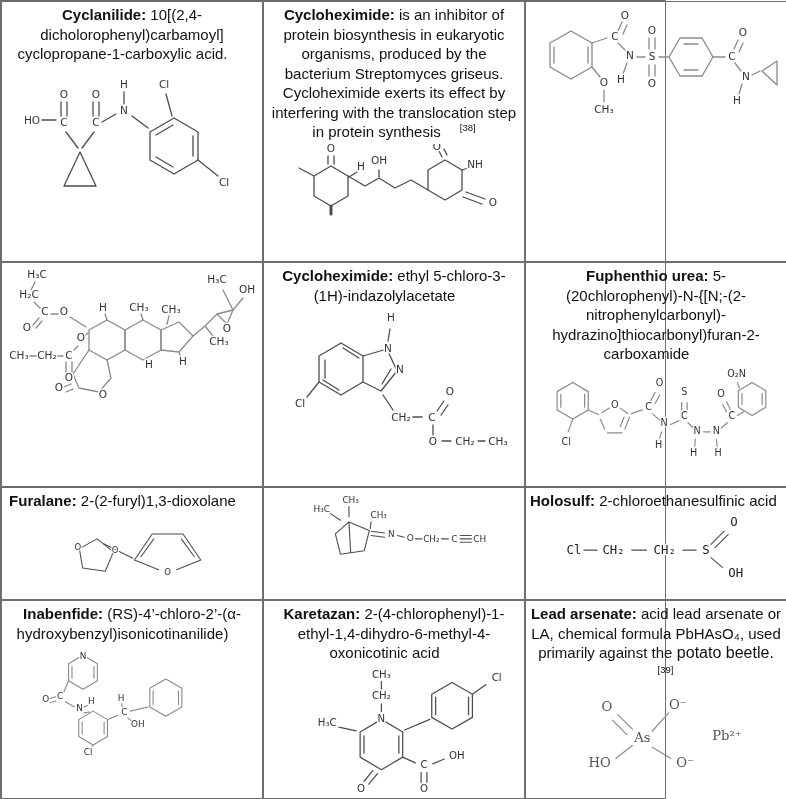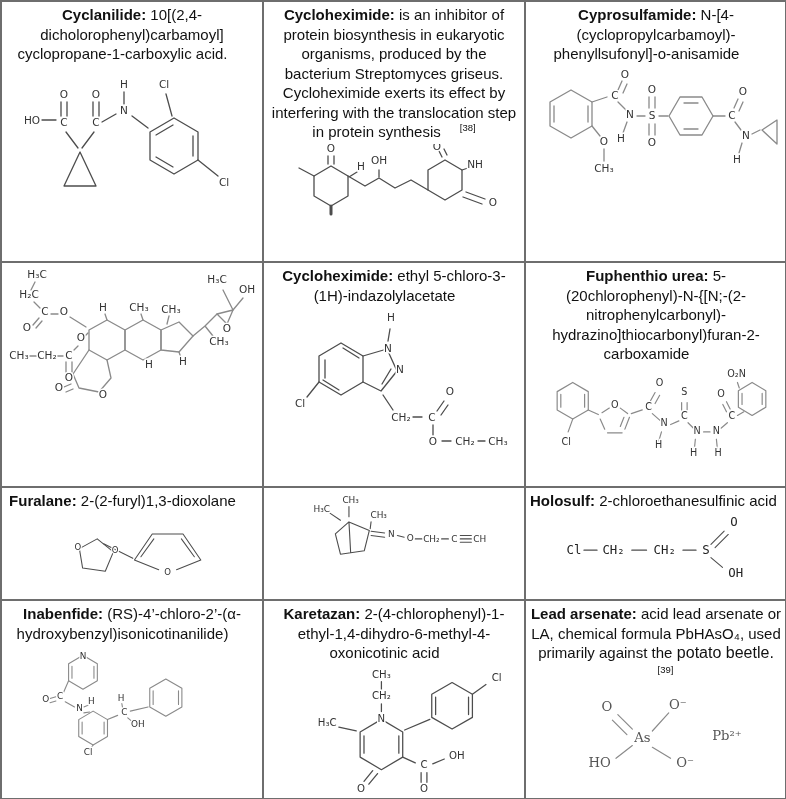--- a/index.html
+++ b/index.html
@@ -1,16 +1,16 @@
 <!DOCTYPE html>
 <html><head>
 <meta charset="utf-8">
 <style>
   html,body{margin:0;padding:0;background:#fff;color:#000;font-family:"Liberation Sans",sans-serif;}
-  .grid{width:786px;height:799px;display:grid;grid-template-columns:262px 262px 262px;grid-template-rows:261px 225px 113px 200px;border:1px solid #6e6e6e;box-sizing:border-box;background:#fff;}
+  .grid{width:666px;height:799px;display:grid;grid-template-columns:262px 262px 262px;grid-template-rows:261px 225px 113px 200px;border:1px solid #6e6e6e;box-sizing:border-box;background:#fff;}
   .cell{border:1px solid #6e6e6e;box-sizing:border-box;padding:3px 4px 0 4px;text-align:center;overflow:hidden;display:flex;flex-direction:column;align-items:center;}
   .cap{font-size:15px;line-height:1.3;color:#111;}
   .cap b{font-weight:bold;}
   sup.ref{font-size:9.5px;vertical-align:super;line-height:0;padding-left:19px;}
   .serif{font-family:Liberation Sans, sans-serif;font-size:16px;}
   svg.struct{display:block;margin-top:2px;flex:0 0 auto;}
   svg .b{stroke:#4d4d4d;stroke-width:1.3;fill:none;stroke-linecap:round;stroke-linejoin:round;}
   svg .bw{stroke:#4d4d4d;stroke-width:3;fill:none;stroke-linecap:round;}
   svg .gray{stroke:#8a8a8a;}
   svg text.atom{font-family:"DejaVu Sans",sans-serif;font-size:10.5px;fill:#333;text-anchor:middle;stroke:#fff;stroke-width:3px;paint-order:stroke;}
@@ -51,21 +51,20 @@
     <text x="62" y="8" class="atom">O</text>
         <text x="92" y="26" class="atom">H</text>
         <text x="110" y="20" class="atom">OH</text>
         <text x="206" y="24" class="atom">NH</text>
         <text x="168" y="6" class="atom">O</text>
         <text x="224" y="62" class="atom">O</text>
       </svg>
   </div>
 
   <div class="cell">
-    <div class="cap"><b>Cyprosulfamide:</b> <span>N-[4-(cyclopropylcarbamoyl)-phenyllsufonyl]-o-anisamide</span><sup class="ref"></sup></div>
     <svg class="struct" width="250" height="114" viewBox="0 0 250 114">
       <path class="b gray" d="M40,24 L61,36 L61,60 L40,72 L19,60 L19,36 Z M23,40 L23,56 M57,40 L57,56"></path>
       <path class="b gray" d="M138,50 L149,31 L171,31 L182,50 L171,69 L149,69 Z M153,37 L167,37 M153,63 L167,63"></path>
       <path class="b gray" d="M61,36 L76,31 M87,24 L91,15 M92,27 L96,18 M87,36 L95,44 M96,56 L92,67 M106,50 L114,50 M118,42 L118,31 M124,42 L124,31 M118,58 L118,69 M124,58 L124,69 M128,50 L137,50 M182,50 L194,50 M203,42 L207,33 M208,45 L212,36 M204,56 L210,64 M211,77 L208,87 M221,68 L229,64 M61,60 L69,70 M73,83 L73,95"></path>
       <path class="b gray" d="M231,64 L246,54 L246,78 Z"></path>
     <text x="84" y="33" class="atom">C</text>
         <text x="94" y="12" class="atom">O</text>
         <text x="99" y="52" class="atom">N</text>
         <text x="90" y="76" class="atom">H</text>
         <text x="121" y="53" class="atom">S</text>

